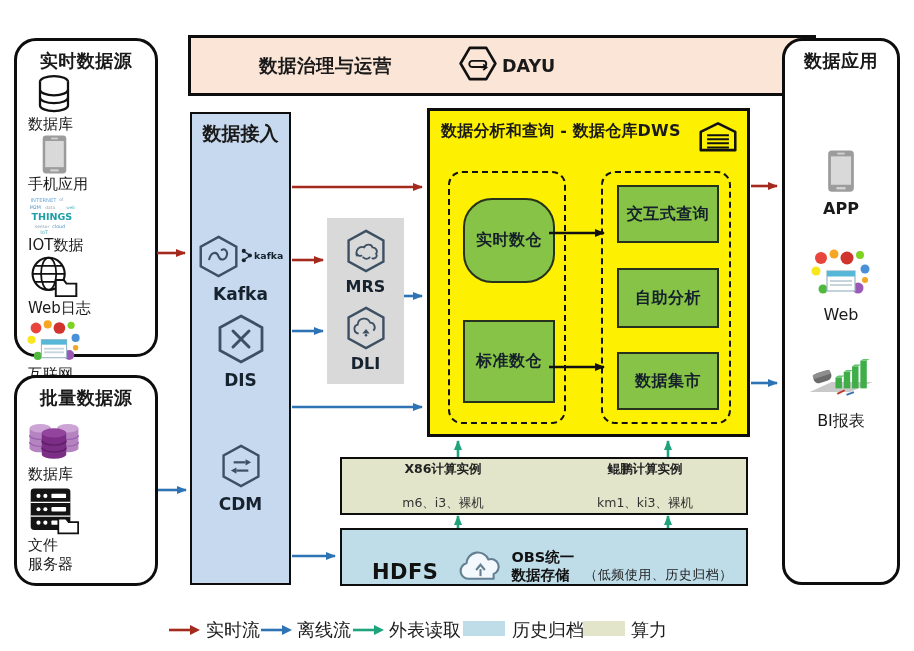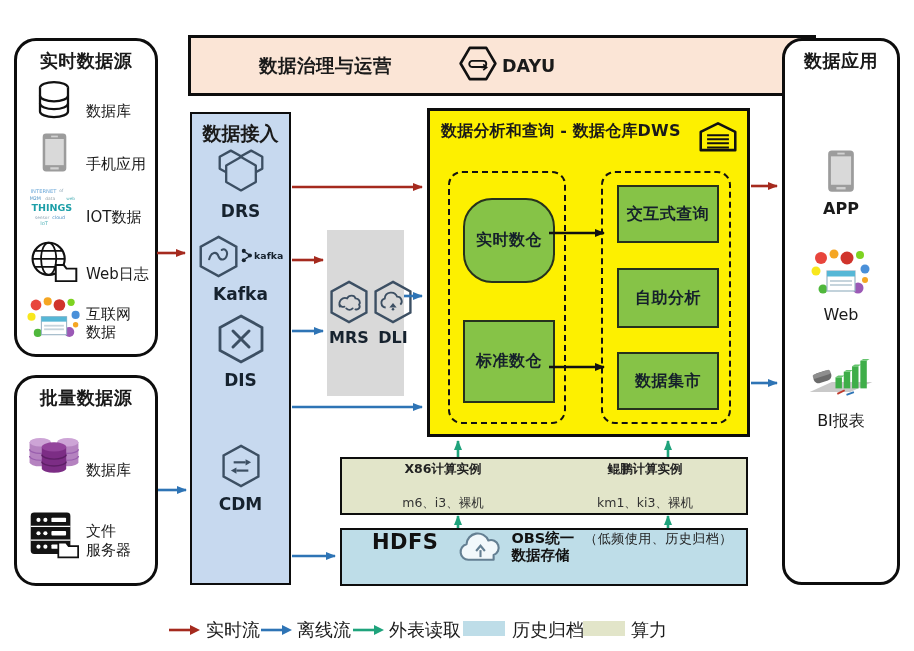--- a/index.html
+++ b/index.html
@@ -1,45 +1,45 @@
 <!DOCTYPE html>
 <html><head>
 <meta charset="utf-8">
 <style>
 * { margin:0; padding:0; box-sizing:border-box; }
 html,body { width:914px; height:651px; background:#fff; font-family:"DejaVu Sans",sans-serif; color:#1a1a1a; }
 #canvas { position:relative; width:914px; height:651px; overflow:hidden; }
 .panel { position:absolute; background:#fff; border:3px solid #0d0d0d; border-radius:22px; }
 .panel-title { text-align:center; font-weight:bold; font-size:18px; letter-spacing:0.5px; margin-top:8px; }
 .src-items { position:absolute; left:0; right:0; display:flex; flex-direction:column; justify-content:space-around; }
-.src-item { display:flex; align-items:flex-end; padding:0 2px 0 8px; }
+.src-item { display:flex; align-items:flex-start; padding:0 2px 0 8px;flex-direction:column; }
 .src-icon { width:58px; display:flex; justify-content:center; align-items:center; flex:none; }
 .src-label { font-size:15px; line-height:1.25; white-space:pre-line; padding-left:3px; }
 #governance { position:absolute; left:188px; top:35px; width:628px; height:61px; background:#fbe5d6; border:3px solid #0d0d0d; display:flex; align-items:center; }
 #governance .title { font-weight:bold; font-size:18.5px; margin-left:68px; letter-spacing:0.5px; }
 #governance .dayu { display:flex; align-items:center; margin-left:66px; }
 #governance .dayu .lbl { font-weight:bold; font-size:17.5px; margin-left:4px; }
 #ingestion { position:absolute; left:190px; top:112px; width:101px; height:473px; background:#c7d9ef; border:2.5px solid #0d0d0d; }
 #ingestion .title { font-weight:bold; font-size:19px; text-align:center; margin-top:7px; }
 .svc { position:absolute; left:0; right:0; text-align:center; }
 .svc .lbl { font-weight:bold; font-size:17px; margin-top:1px; color:#16222e; }
-#processing { position:absolute; left:327px; top:218px; width:77px; height:166px; background:#d9d9d9; display:flex; justify-content:space-evenly; align-items:center;margin-top:12px; }
+#processing { position:absolute; left:327px; top:218px; width:77px; height:166px; background:#d9d9d9; display:flex; flex-direction:column; justify-content:space-evenly; align-items:center; }
 #processing .svc2 { text-align:center; }
 #processing .lbl { font-weight:bold; font-size:16px; color:#16222e; }
 #dws { position:absolute; left:427px; top:108px; width:323px; height:329px; background:#fdf000; border:3px solid #0d0d0d; }
 #dws .title { font-weight:bold; font-size:16px; margin:10px 0 0 11px; letter-spacing:0.2px; }
 .dashed { position:absolute; border:2.5px dashed #111; border-radius:14px; }
 #dash-left { left:18px; top:60px; width:118px; height:253px; }
 #dash-right { left:171px; top:60px; width:130px; height:253px; }
 .green { position:absolute; background:#86c347; border:2px solid #26321c; display:flex; align-items:center; justify-content:center; font-weight:bold; font-size:16px; color:#15202b; letter-spacing:0.5px; }
 #compute { position:absolute; left:340px; top:457px; width:408px; height:58px; background:#e2e5c9; border:2.5px solid #0d0d0d; display:flex; }
 #compute .grp { width:50%; display:flex; flex-direction:column; justify-content:center; align-items:center;gap:16px; }
 #compute .t { font-weight:bold; font-size:12.5px; color:#222; }
 #compute .s { font-size:12.5px; color:#333; margin-top:1px; }
-#hdfs { position:absolute; left:340px; top:528px; width:408px; height:58px; background:#bedde8; border:2.5px solid #0d0d0d; display:flex; align-items:flex-start; }
+#hdfs { position:absolute; left:340px; top:528px; width:408px; height:58px; background:#bedde8; border:2.5px solid #0d0d0d; display:flex; align-items:flex-end; }
 #hdfs .hdfs-lbl { font-weight:bold; font-size:21px; margin-left:30px; letter-spacing:0.5px; color:#111; }
 #hdfs .obs { font-weight:bold; font-size:14.5px; line-height:1.2; white-space:pre; margin-left:6px; color:#111; }
 #hdfs .note { font-size:13px; margin-left:10px; color:#222; letter-spacing:0.5px; }
 #apps { position:absolute; left:782px; top:38px; width:118px; height:547px; background:#fff; border:3px solid #0d0d0d; border-radius:20px; }
 .app-item { position:absolute; left:0; right:0; text-align:center; }
 .app-item .lbl { font-size:16px; margin-top:2px; }
 #legend { position:absolute; left:0; top:614px; width:914px; height:32px; }
 .leg-lbl { position:absolute; font-size:18px; top:4px; color:#1a1a1a; }
 .leg-arrow { position:absolute; top:7px; }
 .leg-swatch { position:absolute; top:7px; width:42px; height:15px; }
@@ -184,32 +184,20 @@
             <path d="M16,18 h13 a3.5,3.5 0 0 1 0,7 h-12 a3.5,3.5 0 0 1 -1,-7 z" fill="none" stroke="#111" stroke-width="2.2"></path>
             <path d="M27,25.5 l6,0 M29,22 l4,3.5 l-4,3" fill="none" stroke="#111" stroke-width="1.8"></path>
           </svg>
       </span>
       <span class="lbl">DAYU</span>
     </span>
   </div>
 
   <div id="ingestion">
     <div class="title">数据接入</div>
-    <div class="svc" style="top:32px;">
-      <span>
-        <svg viewBox="0 0 56 54" width="52" height="50">
-            <g stroke="#3c4f63" stroke-width="2.5" fill="none" stroke-linejoin="round">
-              <polygon points="17,5 29,11.5 29,24.5 17,31 5,24.5 5,11.5"></polygon>
-              <polygon points="39,5 51,11.5 51,24.5 39,31 27,24.5 27,11.5"></polygon>
-              <polygon points="28,12 44,21 44,39 28,48 12,39 12,21" fill="#c7d9ef"></polygon>
-            </g>
-          </svg>
-      </span>
-      <div class="lbl">DRS</div>
-    </div>
     <div class="svc" style="top:120px;">
       <span>
         <svg viewBox="0 0 94 48" width="88" height="45">
             <polygon points="23,3 42,13.5 42,34.5 23,45 4,34.5 4,13.5" fill="none" stroke="#3c4f63" stroke-width="2.6"></polygon>
             <path d="M13,27 c2,-8 8,-9 10,-3 c2,5 8,4 9,-2 c0.8,-4 -2.5,-7 -5.5,-5" fill="none" stroke="#3c4f63" stroke-width="2.2" stroke-linecap="round"></path>
             <g fill="#16222e">
               <circle cx="50" cy="18" r="2.2"></circle>
               <circle cx="50" cy="28" r="2.2"></circle>
               <circle cx="56.5" cy="23" r="2.2"></circle>
               <path d="M51.5,19.5 l4,2.5 M51.5,26.5 l4,-2.5" stroke="#16222e" stroke-width="1.4"></path>

